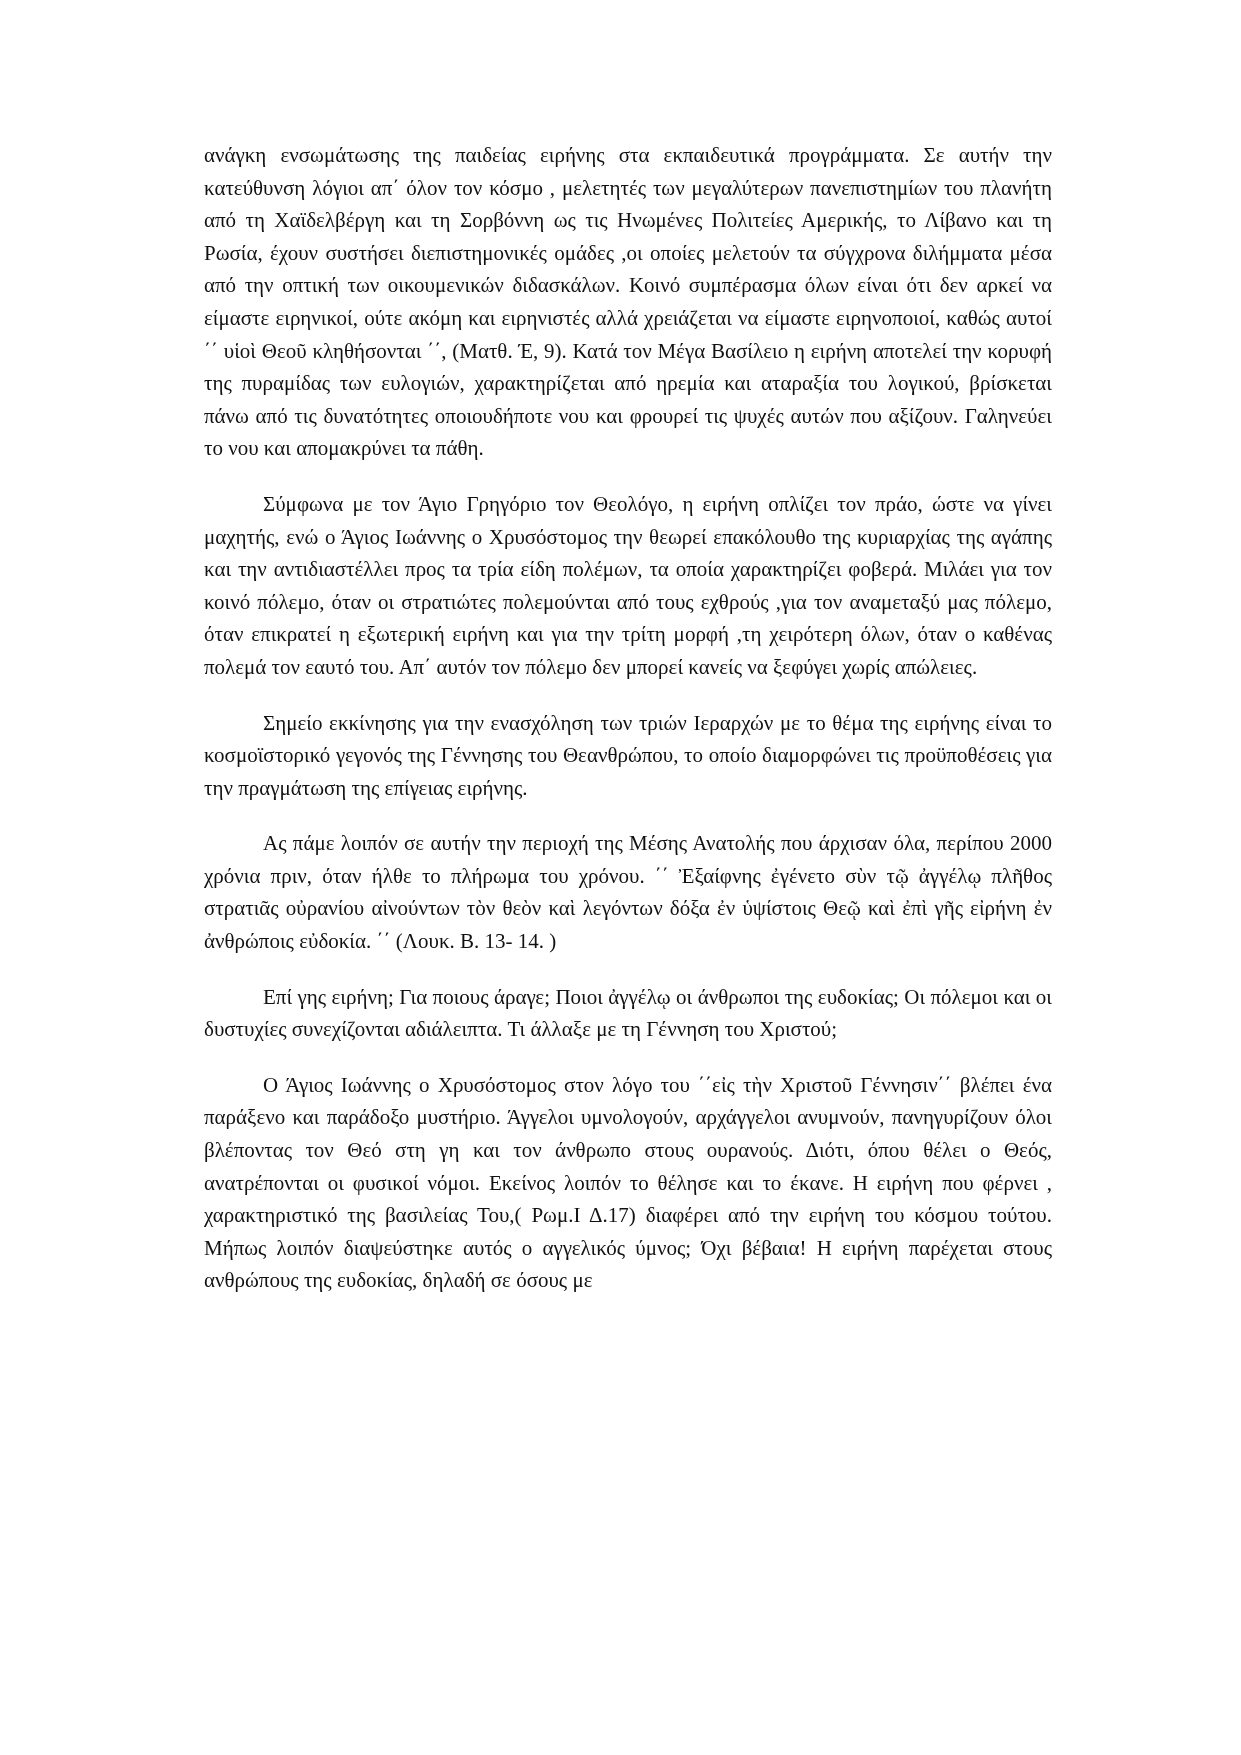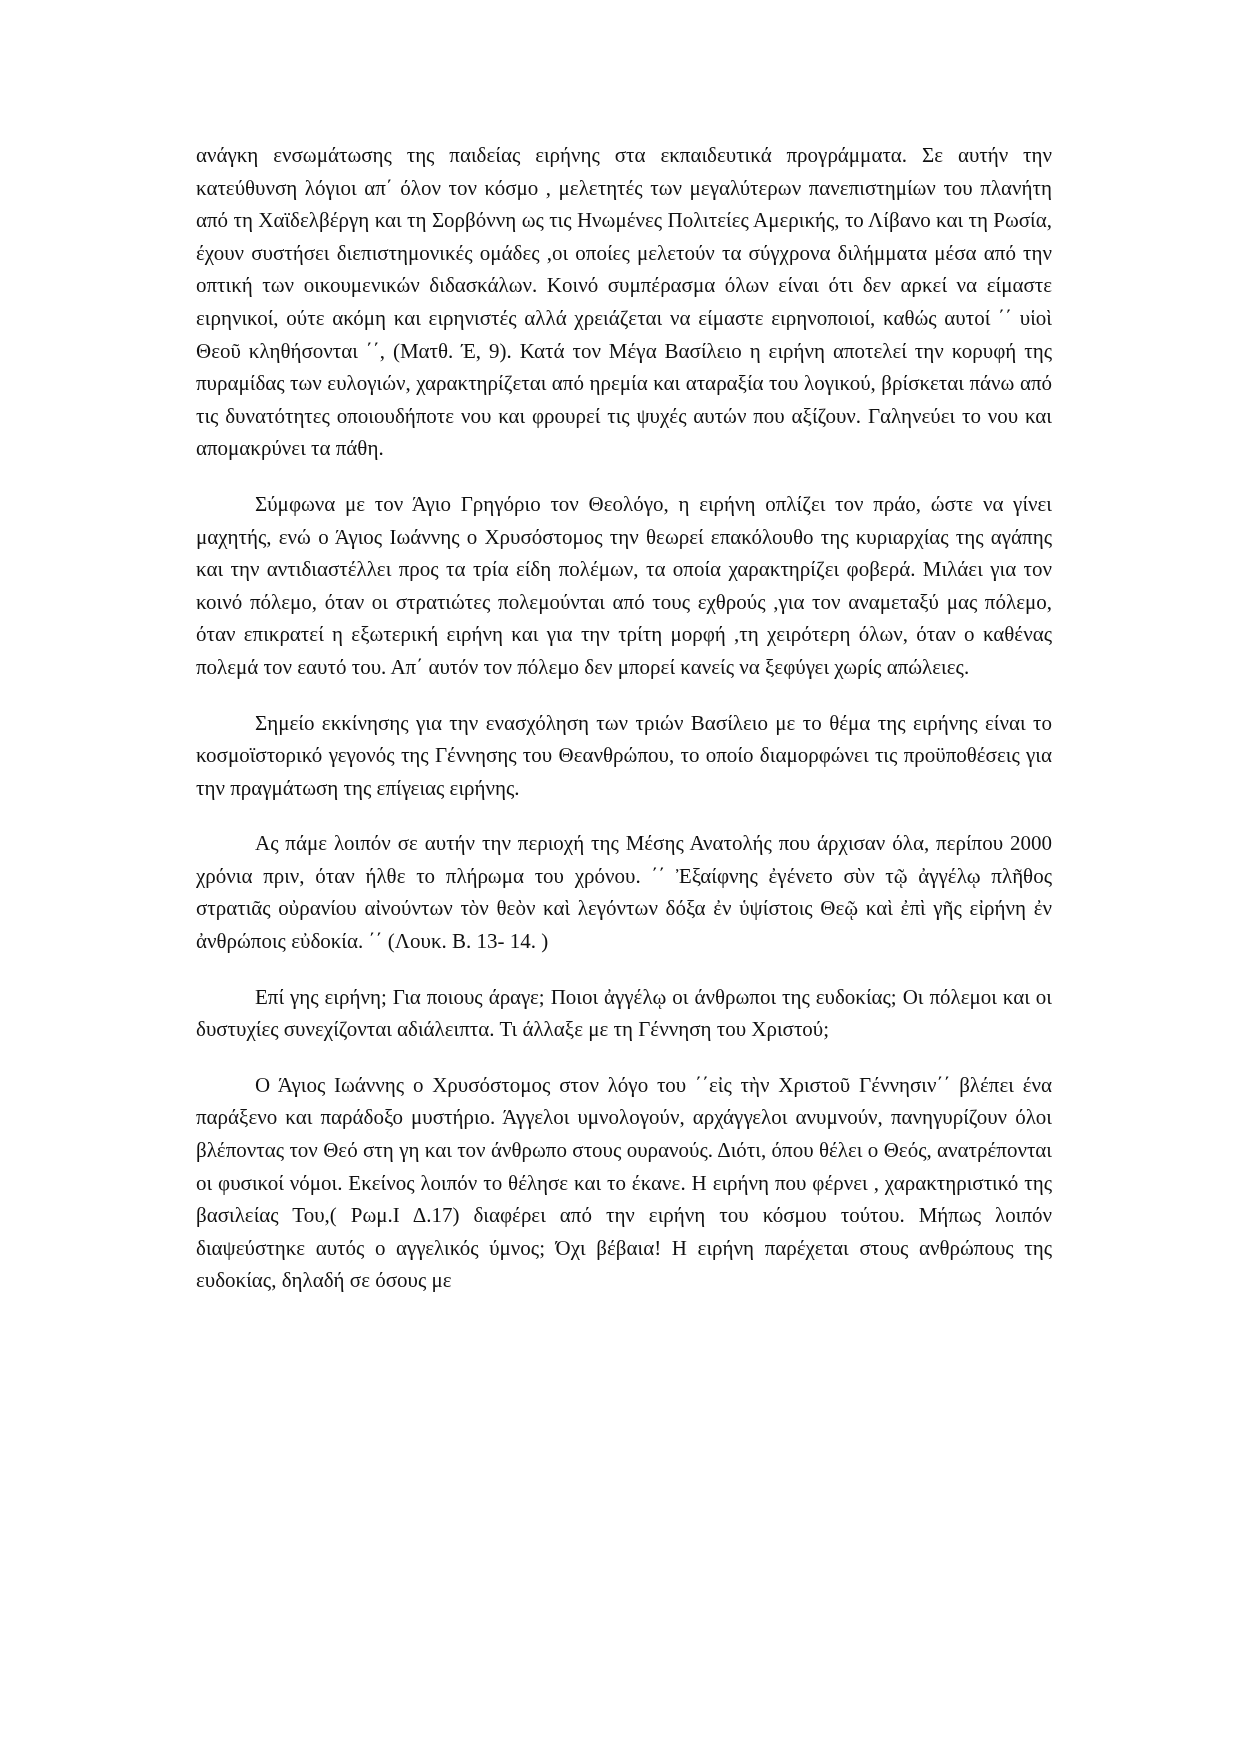--- a/index.html
+++ b/index.html
@@ -18,30 +18,30 @@
       left: 188px;
       top: 139px;
       width: 864px;
       font-family: "Liberation Serif", "DejaVu Serif", serif;
       font-size: 21px;
       line-height: 32.6px;
       color: #111111;
       text-align: justify;
     }
     .para {
-      margin: 0 0 23px 8px;
+      margin: 0 0 23px 16px;
       text-indent: 0;
     }
     .para.indent {
       text-indent: 59px;
     }
   </style>
 </head>
 <body>
 
 <div class="page">
   <p class="para">ανάγκη ενσωμάτωσης της παιδείας ειρήνης στα εκπαιδευτικά προγράμματα. Σε αυτήν την κατεύθυνση λόγιοι απ΄ όλον  τον κόσμο , μελετητές των μεγαλύτερων πανεπιστημίων του πλανήτη από τη Χαϊδελβέργη και τη Σορβόννη ως τις Ηνωμένες Πολιτείες Αμερικής, το Λίβανο και τη Ρωσία, έχουν συστήσει διεπιστημονικές ομάδες ,οι οποίες μελετούν τα σύγχρονα διλήμματα μέσα από την οπτική των οικουμενικών διδασκάλων. Κοινό συμπέρασμα όλων είναι ότι δεν αρκεί να είμαστε ειρηνικοί, ούτε ακόμη και ειρηνιστές αλλά χρειάζεται να είμαστε ειρηνοποιοί, καθώς αυτοί ΄΄ υἱοὶ Θεοῦ κληθήσονται ΄΄, (Ματθ. Έ, 9). Κατά τον Μέγα Βασίλειο η ειρήνη αποτελεί την κορυφή της πυραμίδας των ευλογιών, χαρακτηρίζεται από ηρεμία και αταραξία του λογικού, βρίσκεται πάνω από τις δυνατότητες οποιουδήποτε νου και φρουρεί τις ψυχές αυτών που αξίζουν. Γαληνεύει το νου και απομακρύνει τα πάθη.</p>
   <p class="para indent">Σύμφωνα με τον Άγιο Γρηγόριο τον Θεολόγο, η ειρήνη οπλίζει τον πράο, ώστε να γίνει μαχητής, ενώ ο Άγιος Ιωάννης ο Χρυσόστομος την θεωρεί επακόλουθο της κυριαρχίας της αγάπης και την αντιδιαστέλλει προς τα τρία είδη πολέμων, τα οποία χαρακτηρίζει φοβερά. Μιλάει για τον κοινό πόλεμο, όταν οι στρατιώτες πολεμούνται από τους εχθρούς ,για τον αναμεταξύ μας πόλεμο, όταν επικρατεί η εξωτερική ειρήνη και για την τρίτη μορφή ,τη χειρότερη όλων, όταν ο καθένας πολεμά τον εαυτό του. Απ΄ αυτόν τον πόλεμο δεν μπορεί κανείς να ξεφύγει χωρίς απώλειες.</p>
-  <p class="para indent">Σημείο εκκίνησης για την ενασχόληση των τριών Βασίλειο με το θέμα της ειρήνης είναι το κοσμοϊστορικό γεγονός της Γέννησης του Θεανθρώπου, το οποίο διαμορφώνει τις προϋποθέσεις για την πραγμάτωση της επίγειας ειρήνης.</p>
+  <p class="para indent">Σημείο εκκίνησης για την ενασχόληση των τριών Ιεραρχών με το θέμα της ειρήνης είναι το κοσμοϊστορικό γεγονός της Γέννησης του Θεανθρώπου, το οποίο διαμορφώνει τις προϋποθέσεις για την πραγμάτωση της επίγειας ειρήνης.</p>
   <p class="para indent">Ας πάμε λοιπόν σε αυτήν την περιοχή της Μέσης Ανατολής που άρχισαν όλα,  περίπου 2000 χρόνια πριν, όταν ήλθε το πλήρωμα του χρόνου. ΄΄ Ἐξαίφνης ἐγένετο σὺν τῷ ἀγγέλῳ πλῆθος στρατιᾶς οὐρανίου αἰνούντων τὸν θεὸν καὶ λεγόντων δόξα ἐν ὑψίστοις Θεῷ καὶ ἐπὶ γῆς εἰρήνη ἐν ἀνθρώποις εὐδοκία. ΄΄ (Λουκ. Β. 13- 14. )</p>
   <p class="para indent">Επί γης ειρήνη; Για ποιους άραγε; Ποιοι ἀγγέλῳ οι άνθρωποι της ευδοκίας; Οι πόλεμοι και οι δυστυχίες συνεχίζονται αδιάλειπτα. Τι άλλαξε με τη Γέννηση του Χριστού;</p>
   <p class="para indent">Ο Άγιος Ιωάννης ο Χρυσόστομος στον λόγο του ΄΄εἰς τὴν Χριστοῦ Γέννησιν΄΄ βλέπει ένα παράξενο και παράδοξο μυστήριο. Άγγελοι υμνολογούν, αρχάγγελοι ανυμνούν, πανηγυρίζουν όλοι βλέποντας τον Θεό στη γη και τον άνθρωπο στους ουρανούς. Διότι, όπου θέλει ο Θεός, ανατρέπονται οι φυσικοί νόμοι. Εκείνος λοιπόν το θέλησε  και το έκανε. Η ειρήνη που φέρνει , χαρακτηριστικό της βασιλείας Του,( Ρωμ.Ι Δ.17) διαφέρει από την ειρήνη του κόσμου τούτου. Μήπως λοιπόν διαψεύστηκε αυτός ο αγγελικός ύμνος; Όχι βέβαια! Η ειρήνη παρέχεται στους ανθρώπους της ευδοκίας, δηλαδή σε όσους με</p>
 </div>
 
 </body></html>

